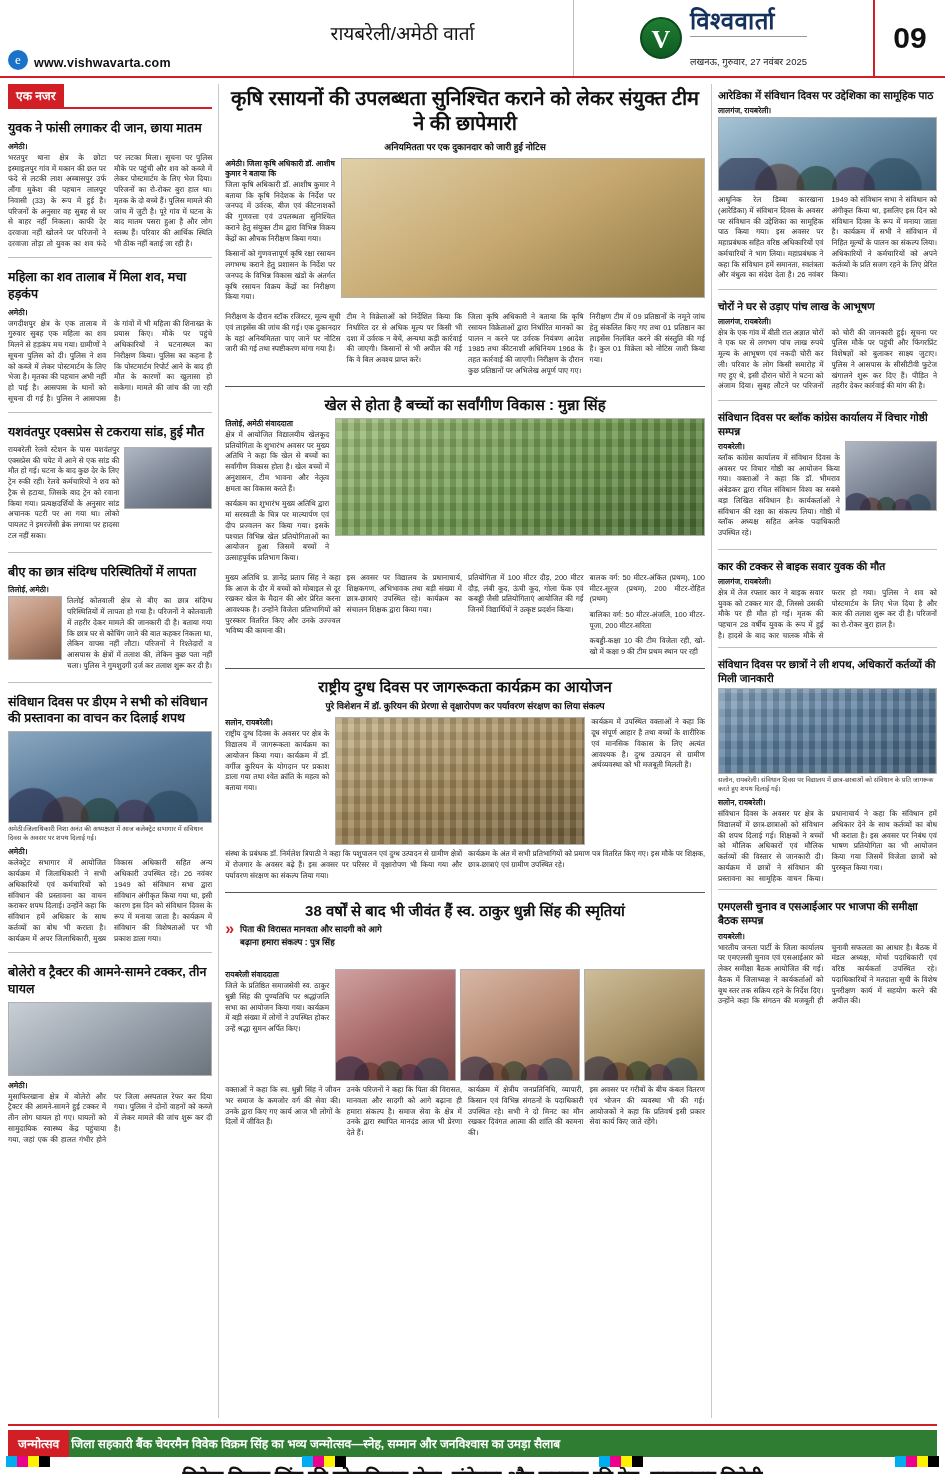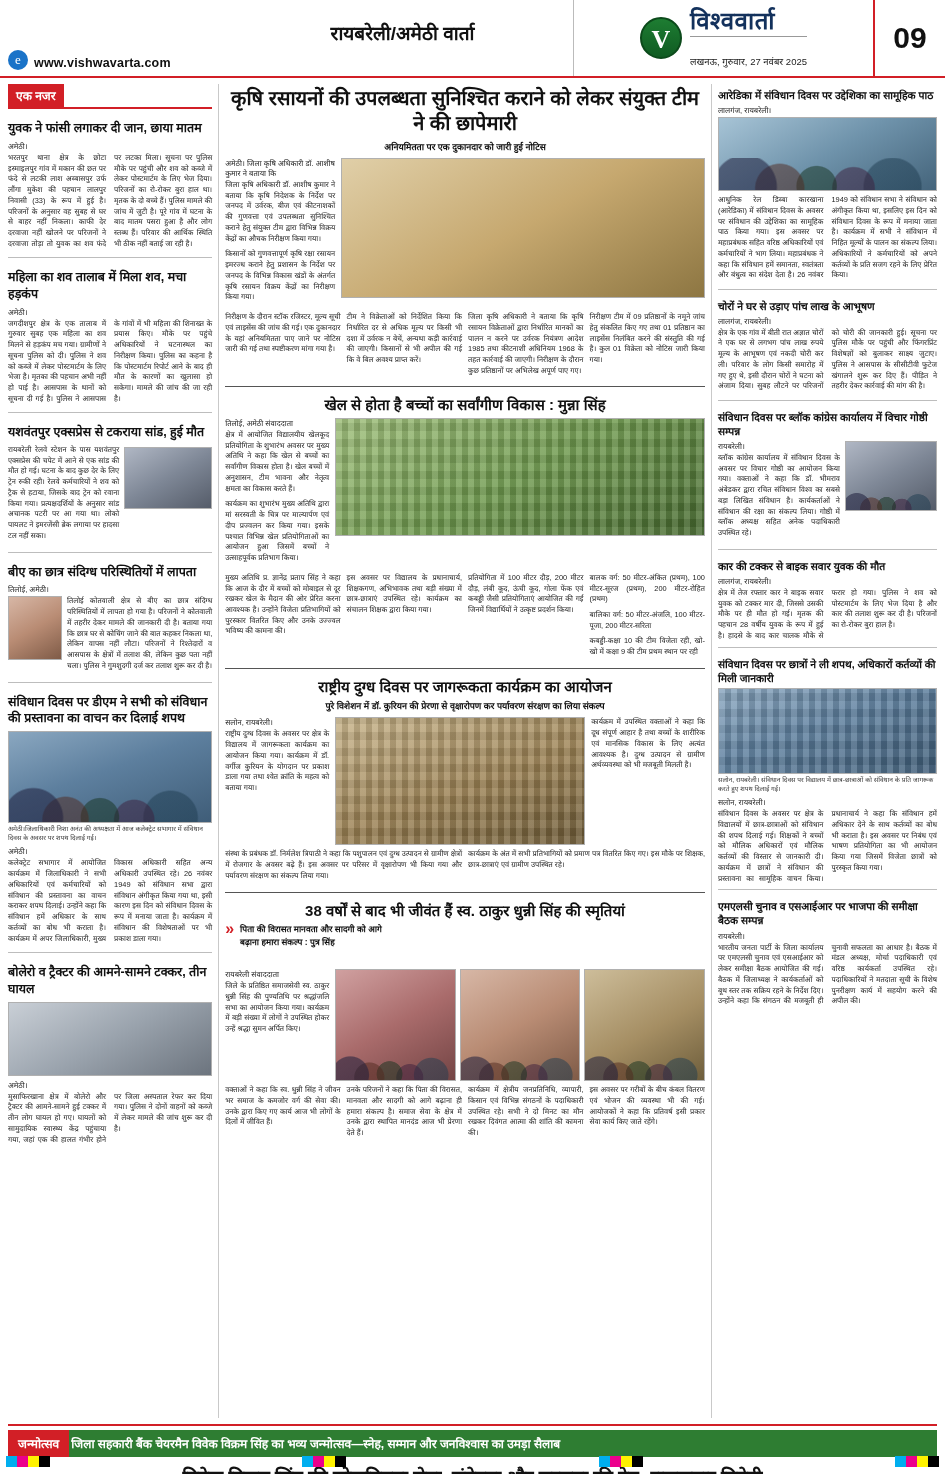--- a/index.html
+++ b/index.html
@@ -43,21 +43,21 @@
   .mh-url {
     font-size: 12.5px; font-weight: bold; color: #111;
     letter-spacing: .2px;
   }
   .mh-center {
     flex: 1;
     display:flex; align-items:center; justify-content:center;
     padding-bottom: 10px;
   }
   .mh-center-title {
-    font-size: 19px; font-weight: bold;
+    font-size: 19px; font-weight: normal;
     font-family: "Liberation Sans", sans-serif;
   }
   .mh-right {
     width: 300px;
     display:flex; align-items:center; justify-content:center;
     flex-direction: column;
     border-left: 1px solid #bbb;
   }
   .logo-wrap { display:flex; align-items:center; gap:8px; }
   .logo-mark {
@@ -95,21 +95,21 @@
     background: #d21f26; color:#fff; font-size: 12px; font-weight:bold;
     padding: 3px 8px; display:inline-block;
   }
   .kicker-bar {
     border-bottom: 2px solid #d21f26; margin-bottom: 5px;
   }
   h2.hl {
     font-size: 12.5px; font-weight: bold; line-height: 1.35;
     margin: 6px 0 4px 0; color:#111;
   }
-  .byline { font-size: 7.6px; font-weight:normal; color:#222; margin-bottom:2px; }
+  .byline { font-size: 7.6px; font-weight:bold; color:#222; margin-bottom:2px; }
   p.body {
     font-size: 7.4px; line-height: 1.45; text-align: justify;
     margin: 0 0 5px 0; color:#1b1b1b;
     hyphens: auto;
   }
   .rule { border-top: 1px solid #bdbdbd; margin: 5px 0; }
 
   .photo {
     width: 100%;
     background: #cfd8dc;
@@ -284,21 +284,21 @@
 
     <div class="col col-mid">
 
       <h1 class="mid-head">कृषि रसायनों की उपलब्धता सुनिश्चित कराने को लेकर संयुक्त टीम ने की छापेमारी</h1>
       <div class="subhead">अनियमितता पर एक दुकानदार को जारी हुई नोटिस</div>
 
       <div style="display:flex; gap:6px;">
         <div style="width:110px;">
           <div class="byline">अमेठी। जिला कृषि अधिकारी डॉ. आशीष कुमार ने बताया कि</div>
           <p class="body">जिला कृषि अधिकारी डॉ. आशीष कुमार ने बताया कि कृषि निदेशक के निर्देश पर जनपद में उर्वरक, बीज एवं कीटनाशकों की गुणवत्ता एवं उपलब्धता सुनिश्चित कराने हेतु संयुक्त टीम द्वारा विभिन्न विक्रय केंद्रों का औचक निरीक्षण किया गया।</p>
-          <p class="body">किसानों को गुणवत्तापूर्ण कृषि रक्षा रसायन इमरज्ध कराने हेतु प्रशासन के निर्देश पर जनपद के विभिन्न विकास खंडों के अंतर्गत कृषि रसायन विक्रय केंद्रों का निरीक्षण किया गया।</p>
+          <p class="body">किसानों को गुणवत्तापूर्ण कृषि रक्षा रसायन लगभग्ध कराने हेतु प्रशासन के निर्देश पर जनपद के विभिन्न विकास खंडों के अंतर्गत कृषि रसायन विक्रय केंद्रों का निरीक्षण किया गया।</p>
         </div>
         <div style="flex:1;">
           <div class="photo ph-f" style="height:140px;"></div>
         </div>
       </div>
 
       <div style="display:flex; gap:6px; margin-top:4px;">
         <p class="body" style="flex:1;">निरीक्षण के दौरान स्टॉक रजिस्टर, मूल्य सूची एवं लाइसेंस की जांच की गई। एक दुकानदार के यहां अनियमितता पाए जाने पर नोटिस जारी की गई तथा स्पष्टीकरण मांगा गया है।</p>
         <p class="body" style="flex:1;">टीम ने विक्रेताओं को निर्देशित किया कि निर्धारित दर से अधिक मूल्य पर किसी भी दशा में उर्वरक न बेचें, अन्यथा कड़ी कार्रवाई की जाएगी। किसानों से भी अपील की गई कि वे बिल अवश्य प्राप्त करें।</p>
         <p class="body" style="flex:1;">जिला कृषि अधिकारी ने बताया कि कृषि रसायन विक्रेताओं द्वारा निर्धारित मानकों का पालन न करने पर उर्वरक नियंत्रण आदेश 1985 तथा कीटनाशी अधिनियम 1968 के तहत कार्रवाई की जाएगी। निरीक्षण के दौरान कुछ प्रतिष्ठानों पर अभिलेख अपूर्ण पाए गए।</p>

